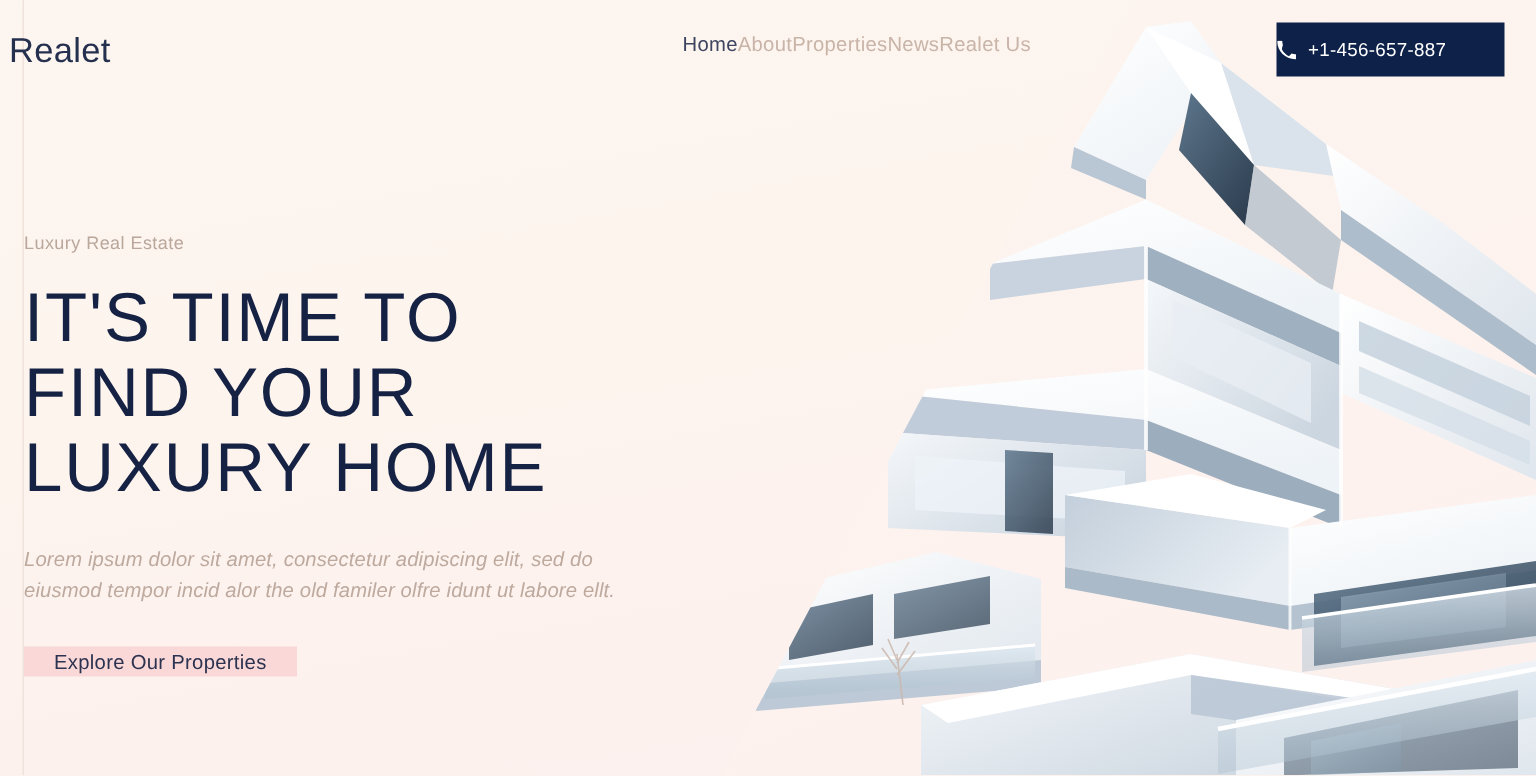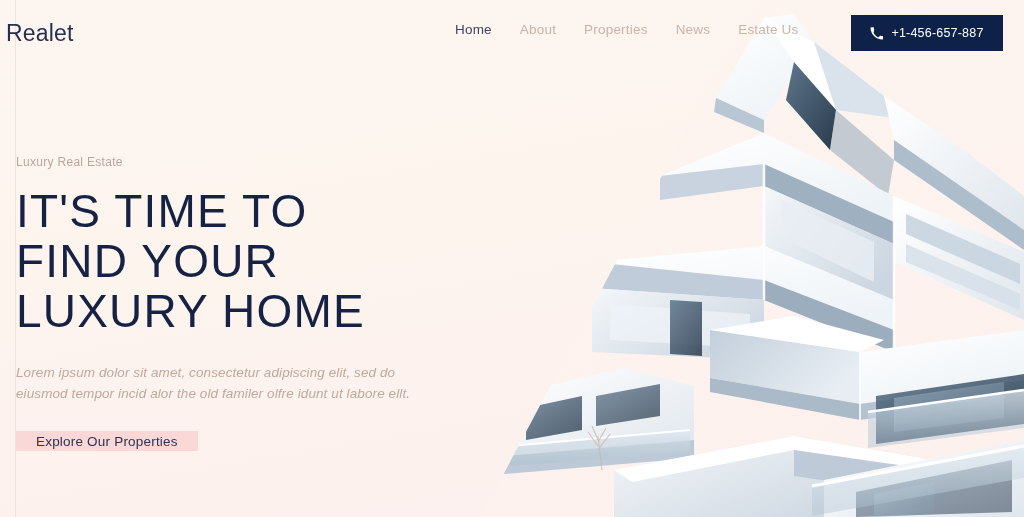--- a/index.html
+++ b/index.html
@@ -52,39 +52,37 @@
     letter-spacing:.2px;
     color:#25304f;
     white-space:nowrap;
   }
 
   .nav {
     position:absolute;
     left:455px; top:22px;
     display:flex;
     align-items:flex-start;
-    gap:28px;
   }
   .nav-item {
     font-size:13.5px;
     color:#c9b4a8;
     letter-spacing:.2px;
     white-space:nowrap;
     cursor:pointer;
   }
   .nav-item.active { color:#3d4560; }
 
   .phone-btn {
     position:absolute;
     left:851px; top:15px;
     width:152px; height:36px;
     background:#0d2149;
     display:flex;
     align-items:center;
-    justify-content:center;
     gap:8px;
     cursor:pointer;
   }
   .phone-btn .ph-icon {
     width:13px; height:13px;
     display:block;
     flex:0 0 auto;
   }
   .phone-btn .ph-icon svg { display:block; width:13px; height:13px; }
   .phone-label {
@@ -277,21 +275,21 @@
 
   <header class="header">
 
     <div class="logo">Realet</div>
 
     <nav class="nav">
       <span class="nav-item active">Home</span>
       <span class="nav-item">About</span>
       <span class="nav-item">Properties</span>
       <span class="nav-item">News</span>
-      <span class="nav-item">Estate Us</span>
+      <span class="nav-item">Realet Us</span>
     </nav>
 
     <div class="phone-btn">
       <span class="ph-icon">
         <svg viewBox="0 0 24 24" aria-hidden="true">
           <path fill="#ffffff" d="M6.6 10.8c1.9 3.7 4.9 6.7 8.6 8.6l2.9-2.9c.4-.4.9-.5 1.3-.3 1.2.4 2.5.6 3.8.6.6 0 1 .4 1 1V22c0 .6-.4 1-1 1C10.7 23 1 13.3 1 1.3c0-.6.4-1 1-1h4.2c.6 0 1 .4 1 1 0 1.4.2 2.7.6 3.8.1.4 0 .9-.3 1.3L6.6 10.8z"></path>
         </svg>
       </span>
       <span class="phone-label">+1-456-657-887</span>
     </div>

